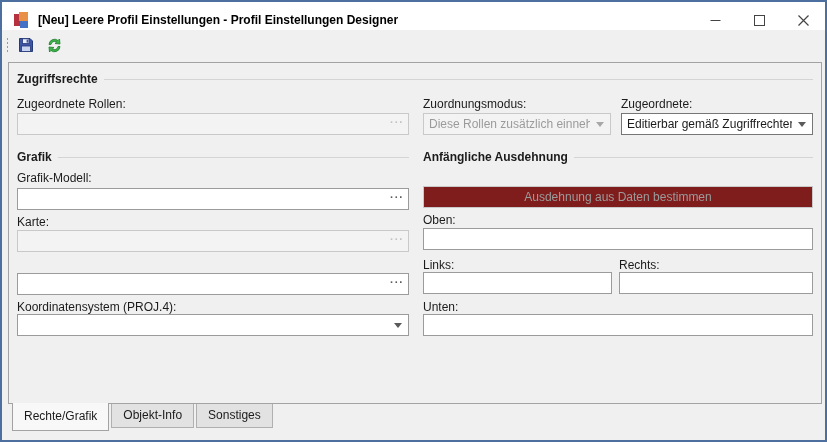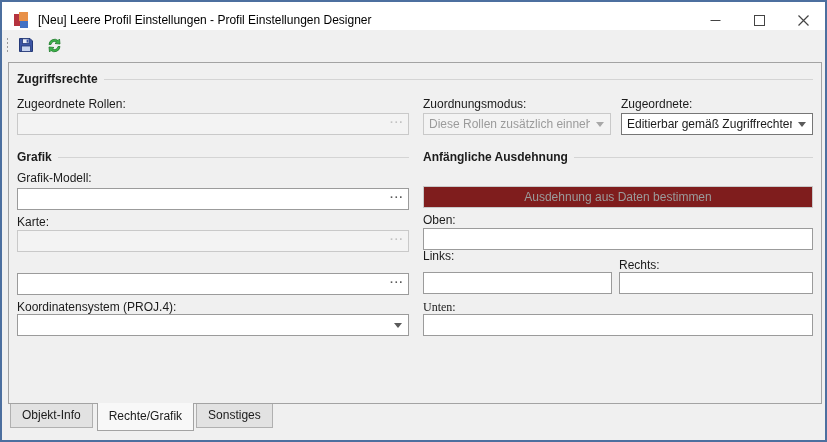--- a/index.html
+++ b/index.html
@@ -18,21 +18,21 @@
   }
   *{margin:0;padding:0;box-sizing:border-box;}
   html,body{background:#d7d7d7;}
   body{font-family:"Liberation Sans","DejaVu Sans",sans-serif;font-size:12px;color:var(--text);}
   .window{
     position:relative;width:827px;height:442px;
     border:2px solid var(--window-border);
     background:var(--client-bg);overflow:hidden;
   }
   
-  .titlebar{position:absolute;left:0;top:0;right:0;height:36px;background:var(--titlebar-bg);display:flex;align-items:center;}
+  .titlebar{position:absolute;left:0;top:0;right:0;height:36px;background:var(--titlebar-bg);display:flex;align-items:center;font-weight:bold;}
   .app-icon{position:relative;width:16px;height:16px;margin-left:12px;flex:0 0 auto;}
   .app-icon .sq-red{position:absolute;left:0;top:2px;width:6px;height:12px;background:#b5333f;}
   .app-icon .sq-orange{position:absolute;left:5px;top:0;width:9px;height:9px;background:#e89048;}
   .app-icon .sq-blue{position:absolute;left:6px;top:9px;width:8px;height:7px;background:#4472c4;}
   .title-text{margin-left:8px;color:#000;white-space:nowrap;}
   .win-controls{margin-left:auto;display:flex;height:100%;}
   .win-btn{width:44px;height:100%;display:flex;align-items:center;justify-content:center;background:transparent;border:none;cursor:default;}
   .win-btn svg{display:block;}
   
   .toolbar{position:absolute;left:0;top:28px;right:0;height:30px;background:var(--client-bg);display:flex;align-items:center;}
@@ -169,36 +169,36 @@
       <span class="gh-line"></span>
     </div>
 
     <button class="btn-wide" style="left:414px;top:123px;width:390px;">Ausdehnung aus Daten bestimmen</button>
 
     <span class="fld-label" style="left:414px;top:150px;">Oben:</span>
     <div class="txt no-browse" style="left:414px;top:165px;width:390px;">
       <input type="text" value="" style="">
     </div>
 
-    <span class="fld-label" style="left:414px;top:186px;">Links:</span>
+    <span class="fld-label" style="left:414px;top:195px;">Links:</span>
     <div class="txt no-browse" style="left:414px;top:209px;width:189px;">
       <input type="text" value="" style="">
     </div>
 
     <span class="fld-label" style="left:610px;top:195px;">Rechts:</span>
     <div class="txt no-browse" style="left:610px;top:209px;width:194px;">
       <input type="text" value="" style="">
     </div>
 
-    <span class="fld-label" style="left:414px;top:237px;font-family:Liberation Serif, serif;">Unten:</span>
+    <span class="fld-label" style="left:414px;top:237px;">Unten:</span>
     <div class="txt no-browse" style="left:414px;top:251px;width:390px;">
       <input type="text" value="" style="">
     </div>
 
   </div>
 
   <div class="tabbar">
+    <div class="tab active">Rechte/Grafik</div>
     <div class="tab inactive">Objekt-Info</div>
-    <div class="tab active">Rechte/Grafik</div>
     <div class="tab inactive">Sonstiges</div>
   </div>
 
 </div>
 
 </body></html>

